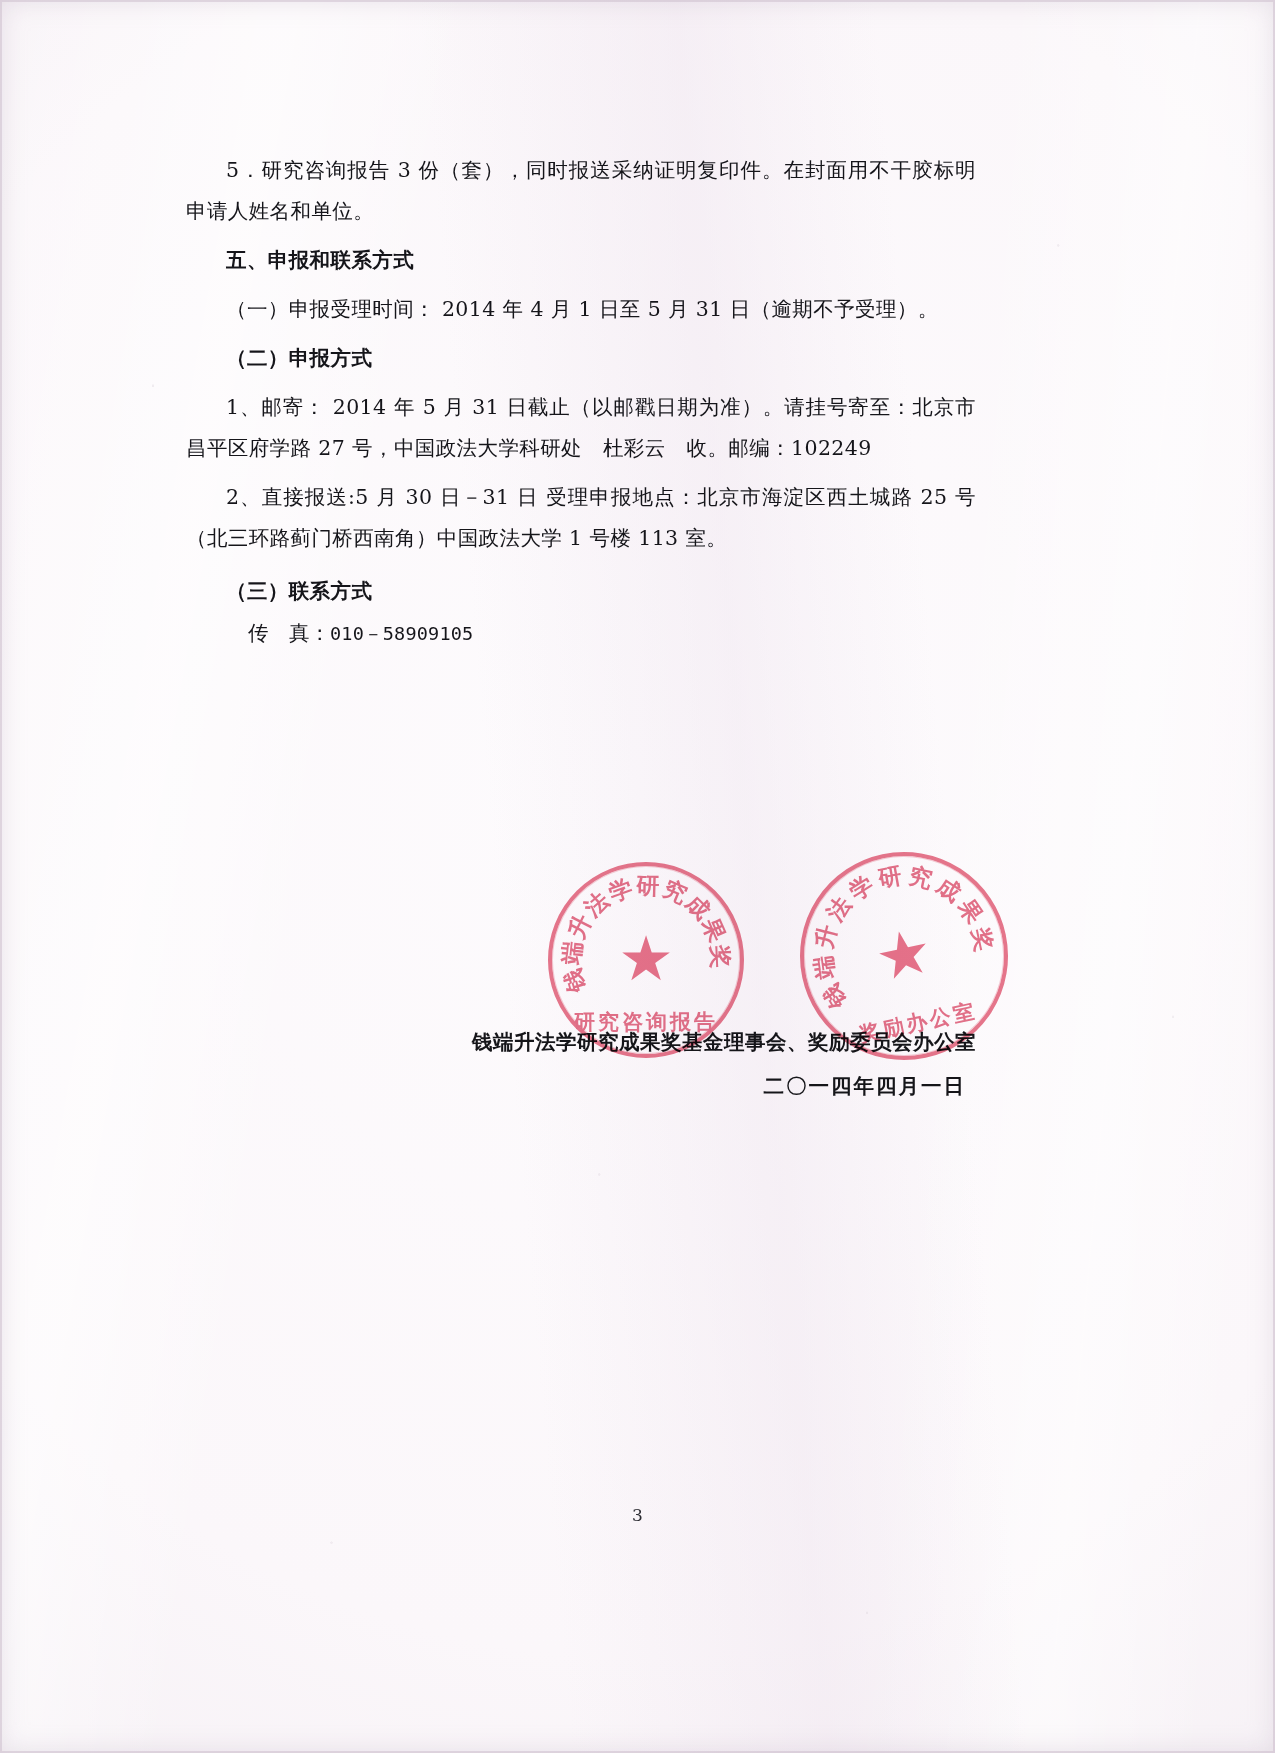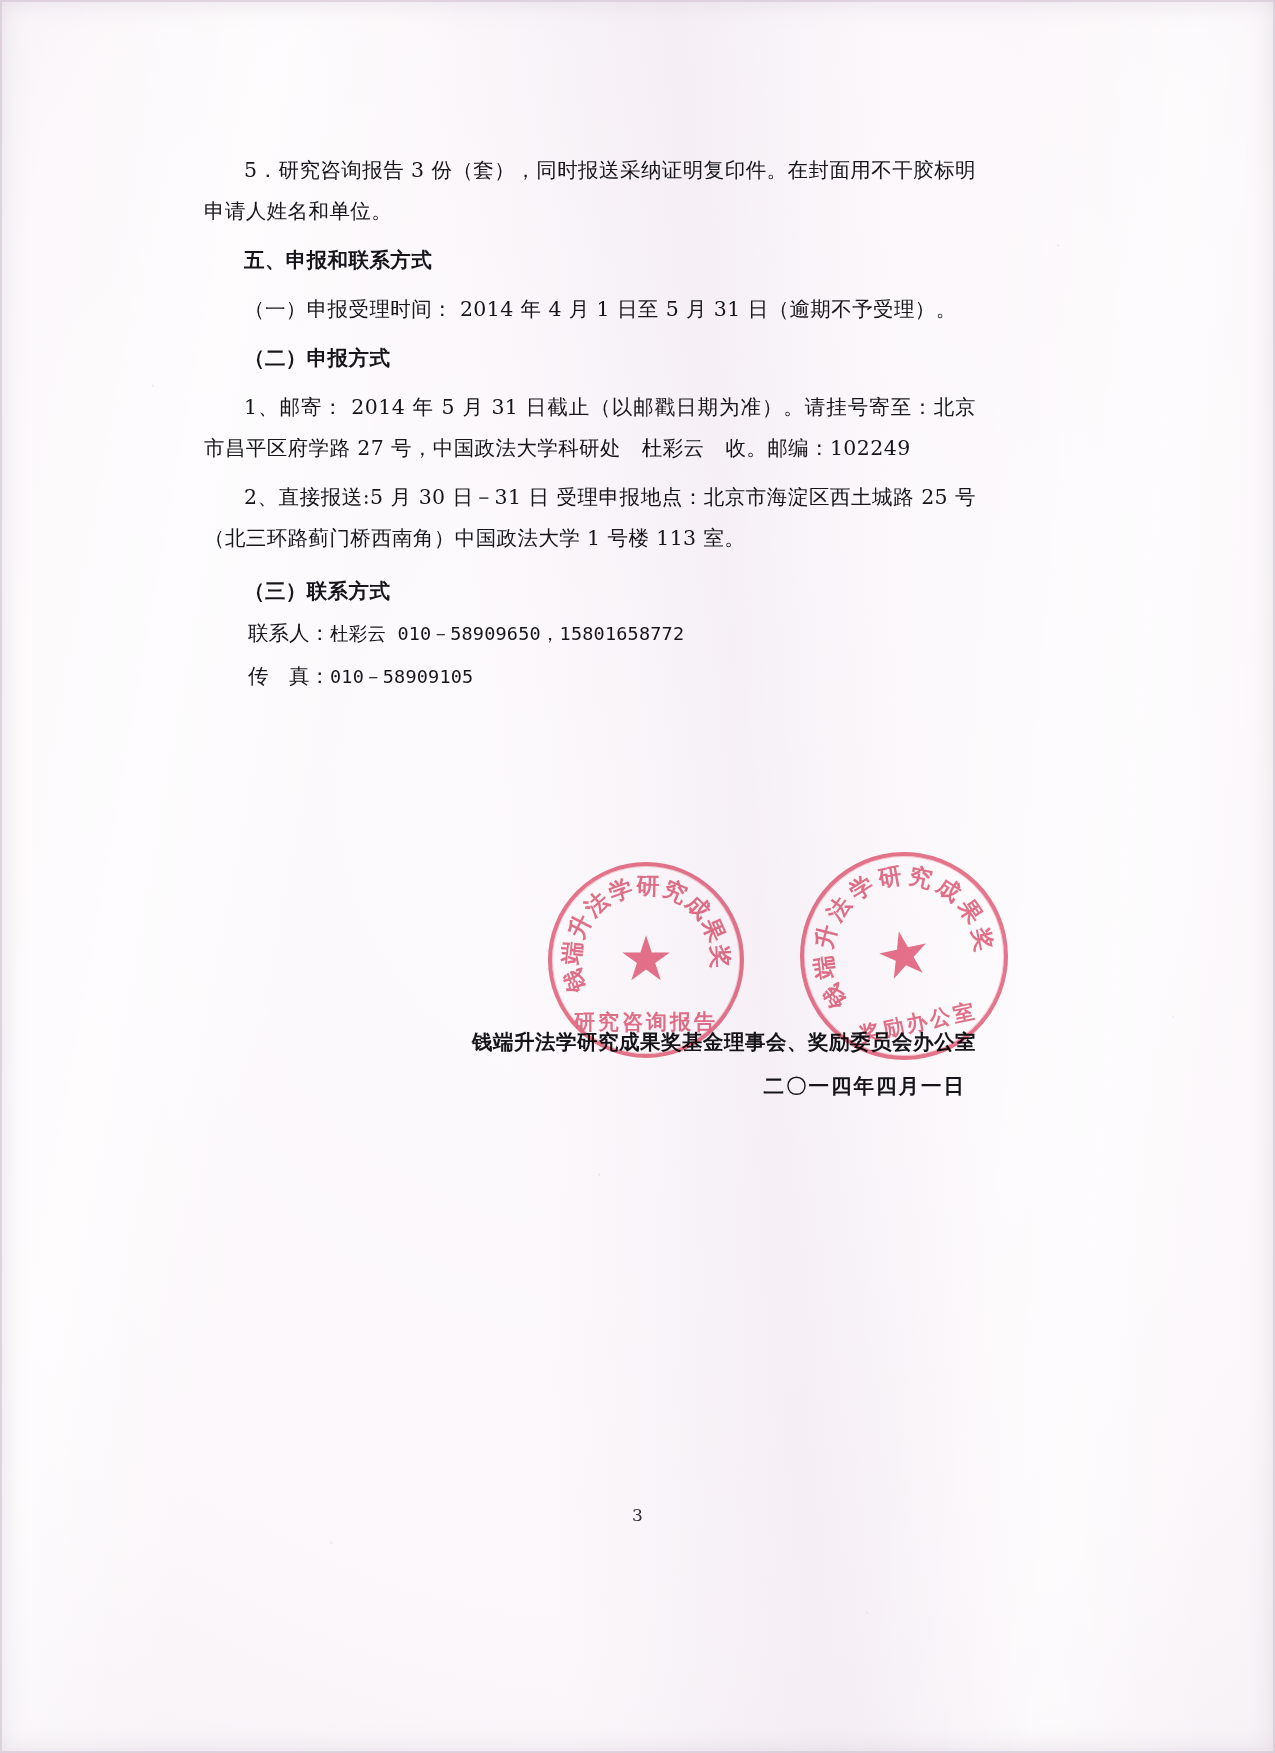--- a/index.html
+++ b/index.html
@@ -56,21 +56,20 @@
     font-family: "DejaVu Serif", "Liberation Serif", serif;
     font-size: 20.5px;
     line-height: 41px;
     letter-spacing: 0.4px;
     margin: 0 0 0 0;
     text-align: justify;
     color: #15151a;
   }
   .indent {
     text-indent: 40px;
-    margin-left: 18px;
   }
   .bold {
     font-weight: bold;
   }
   .gap-sm { margin-top: 8px; }
   .gap-md { margin-top: 12px; }
 
   .contact-line {
     font-family: "DejaVu Serif", "Liberation Serif", serif;
     font-size: 20.5px;
@@ -222,23 +221,20 @@
     <p class="para indent gap-sm">（一）申报受理时间： 2014 年 4 月 1 日至 5 月 31 日（逾期不予受理）。</p>
 
     <p class="para indent bold gap-sm">（二）申报方式</p>
 
     <p class="para indent gap-sm">1、邮寄： 2014 年 5 月 31 日截止（以邮戳日期为准）。请挂号寄至：北京市昌平区府学路 27 号，中国政法大学科研处　杜彩云　收。邮编：102249</p>
 
     <p class="para indent gap-sm">2、直接报送:5 月 30 日－31 日 受理申报地点：北京市海淀区西土城路 25 号（北三环路蓟门桥西南角）中国政法大学 1 号楼 113 室。</p>
 
     <p class="para indent bold gap-md">（三）联系方式</p>
 
-    <div class="contact-line">
-      <span>联系人：</span><span class="mono-ish">杜彩云 010－58909650，15801658772</span>
-    </div>
 
     <div class="contact-line">
       <span>传　真：</span><span class="mono-ish">010－58909105</span>
     </div>
 
 
   </div>
 
   <div id="sign-block">
     <div id="sign-org">钱端升法学研究成果奖基金理事会、奖励委员会办公室</div>

